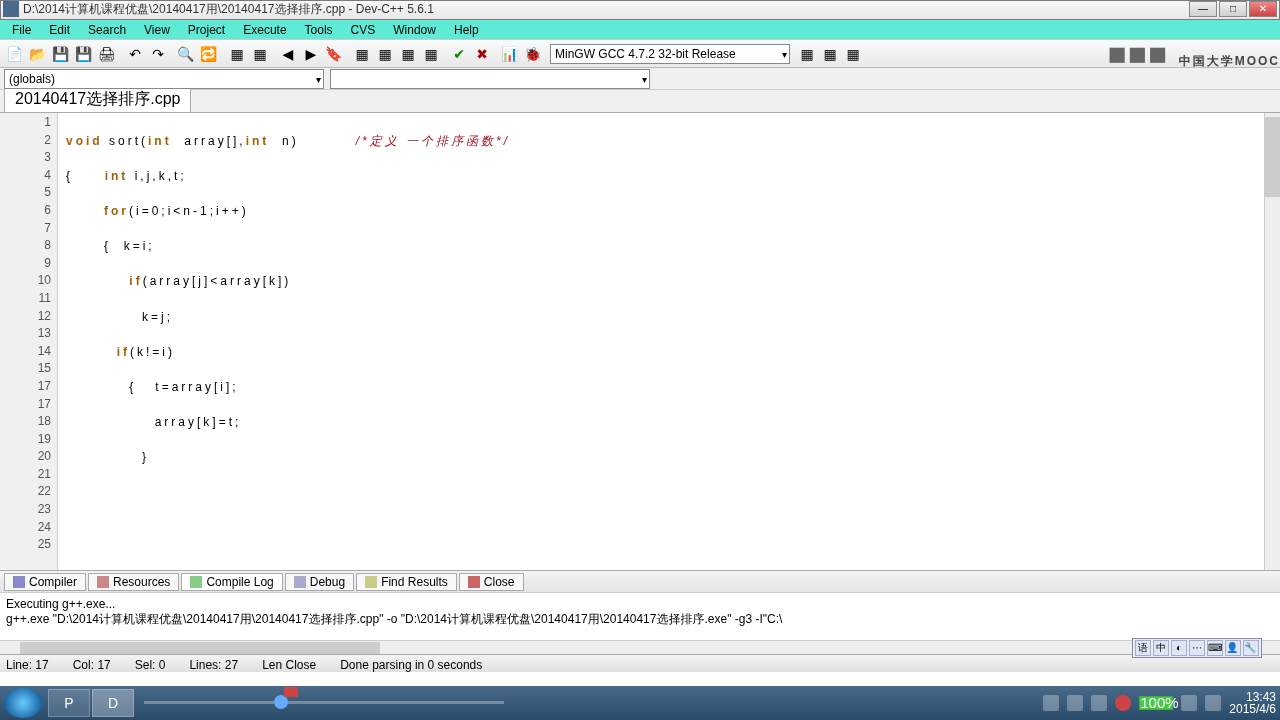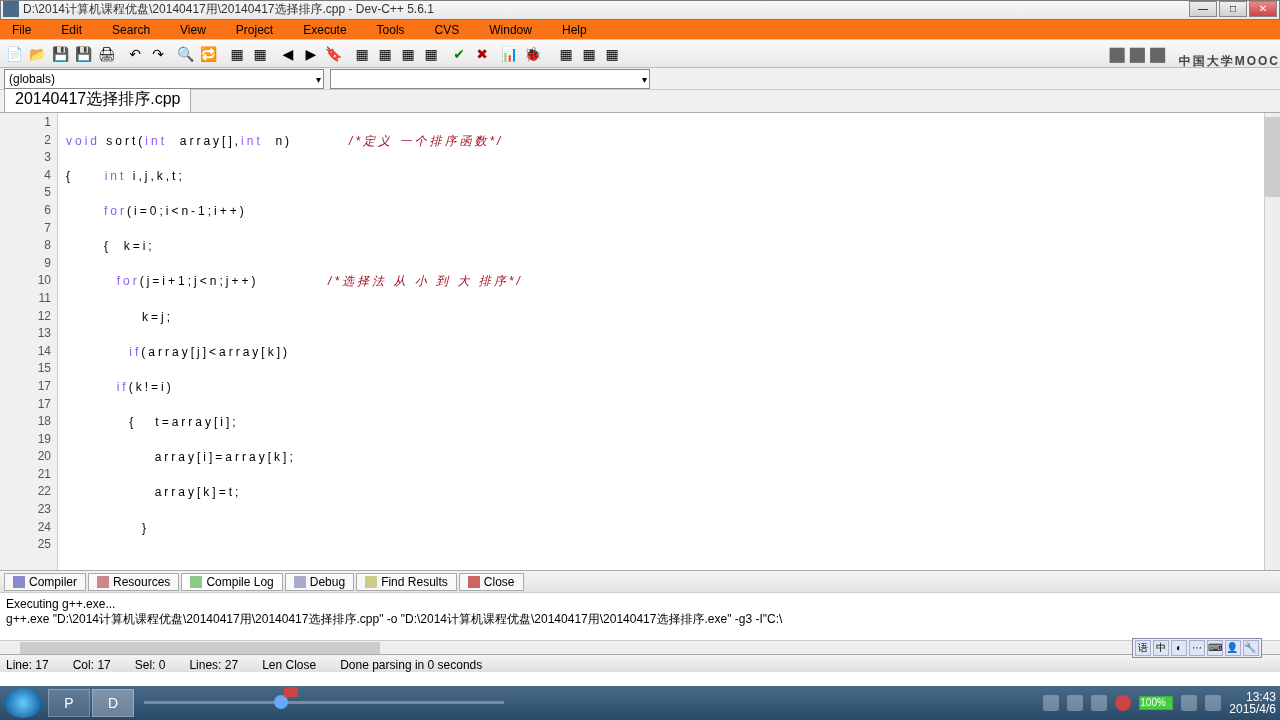--- a/index.html
+++ b/index.html
@@ -3,39 +3,39 @@
 <meta charset="utf-8">
 <style>
 *{margin:0;padding:0;box-sizing:border-box;font-family:"Microsoft YaHei",Tahoma,sans-serif;font-size:12px}
 body{width:1280px;height:720px;overflow:hidden;background:#fff;position:relative}
 .titlebar{height:20px;background:linear-gradient(#f8f8f8,#e8e8e8);border:1px solid #7a7a7a;display:flex;align-items:flex-start;padding:0 2px}
 .titlebar .icon{width:16px;height:16px;background:#4a6a8a;margin-right:4px}
 .titlebar .title{flex:1;color:#333}
 .winbtns{display:flex;gap:2px}
 .winbtn{width:28px;height:16px;border:1px solid #888;background:linear-gradient(#f0f0f0,#d0d0d0);text-align:center;line-height:13px;font-size:10px}
 .winbtn.close{background:linear-gradient(#e88,#c44);color:#fff}
-.menubar{height:20px;background:#f97316;display:flex;align-items:center;padding:0 4px;gap:14px;border-bottom:1px solid #ccc}
+.menubar{height:20px;background:#5eead4;display:flex;align-items:center;padding:0 4px;gap:2px;border-bottom:1px solid #ccc}
 .menubar span{padding:2px 8px;cursor:default}
 .toolbar{height:28px;background:linear-gradient(#fafafa,#e8e8e8);border-bottom:1px solid #bbb;display:flex;align-items:center;padding:0 4px;gap:1px;position:relative}
 .tbtn{width:22px;height:22px;border:1px solid transparent;display:flex;align-items:center;justify-content:center;font-size:14px}
 .sep{width:4px}
 .combo{height:20px;border:1px solid #888;background:#fff;padding:0 16px 0 4px;position:relative;min-width:100px;line-height:18px}
 .combo::after{content:"▾";position:absolute;right:2px;top:1px;font-size:10px}
 .mooc{position:absolute;right:0;top:40px;font-size:28px;color:#444;font-weight:bold;letter-spacing:2px;z-index:5;pointer-events:none}
 .mooc .cubes{display:inline-block;font-size:22px;color:#666;transform:translateY(-4px)}
 .combobar{height:22px;background:#f0f0f0;border-bottom:1px solid #ccc;display:flex;align-items:center;padding:2px 4px;gap:6px}
 .combobar .combo{width:320px}
 .tabstrip{height:22px;background:#f0f0f0;display:flex;align-items:flex-end;padding:0 4px}
 .tab{background:#fff;border:1px solid #aaa;border-bottom:none;padding:2px 10px;font-size:16px}
 .editor{height:458px;display:flex;background:#fff;border-top:1px solid #aaa;position:relative}
 .gutter{width:58px;background:#f0f0f0;border-right:1px solid #ccc;text-align:right;font-family:Consolas,monospace;font-size:15px;color:#555;padding-top:2px}
 .gutter div{height:17.6px;padding-right:6px;position:relative}
 .code{flex:1;font-family:Consolas,"Courier New",monospace;font-size:15px;padding:2px 0 0 8px;white-space:pre;letter-spacing:3px;line-height:17.6px;overflow:hidden}
 .code .line{height:17.6px}
-.kw{font-weight:normal;color:#8b5cf6}
+.kw{font-weight:bold;color:#a16207}
 .cm{color:#a01020;font-style:italic}
 .vscroll{width:16px;background:#eee;border-left:1px solid #ccc}
 .vscroll .thumb{background:#ccc;height:80px;margin-top:4px}
 .bottomtabs{height:22px;background:linear-gradient(#f4f4f4,#e4e4e4);border-top:1px solid #aaa;display:flex;align-items:center;padding:0 4px;gap:2px}
 .btab{border:1px solid #aaa;background:#f8f8f8;padding:1px 8px;display:flex;align-items:center;gap:4px;font-size:12px}
 .btab.active{background:#fff}
 .bicon{width:12px;height:12px;display:inline-block}
 .logarea{height:62px;display:flex;border-top:1px solid #ccc;background:#fff}
 .logleft{width:210px;border-right:1px solid #ccc;padding:6px;font-size:12px}
 .logleft div{margin-bottom:6px}
@@ -44,21 +44,21 @@
 .hscroll .thumb{position:absolute;left:20px;width:360px;height:12px;top:1px;background:#ccc}
 .ime{position:absolute;right:18px;bottom:62px;background:#e8eef6;border:1px solid #88a;padding:1px 2px;display:flex;gap:2px;z-index:4}
 .ime span{width:16px;height:16px;background:#dde6f2;border:1px solid #aac;text-align:center;line-height:14px;font-size:10px}
 .statusbar{height:18px;background:linear-gradient(#f4f4f4,#e0e0e0);border-top:1px solid #aaa;display:flex;align-items:flex-end;padding:0 6px;font-size:11px}
 .statusbar .cell{margin-right:24px}
 .taskbar{position:absolute;bottom:0;left:0;right:0;height:34px;background:linear-gradient(#4a6a8a,#2a4a6a);display:flex;align-items:center;padding:0 4px}
 .start{width:38px;height:30px;background:radial-gradient(circle,#6cf,#048);border-radius:50%;margin-right:6px}
 .tbitem{width:42px;height:28px;background:rgba(255,255,255,.15);border:1px solid rgba(255,255,255,.25);margin-right:2px;display:flex;align-items:center;justify-content:center;color:#fff;font-size:14px}
 .tray{margin-left:auto;display:flex;align-items:center;gap:8px;color:#fff;font-size:11px}
 .tray .ico{width:16px;height:16px;background:rgba(255,255,255,.3);border-radius:2px}
-.battery{width:34px;height:14px;border:1px solid #4a4;background:#4c4;color:#fff;font-size:10px;text-align:left;line-height:12px}
+.battery{width:34px;height:14px;border:1px solid #4a4;background:#4c4;color:#fff;font-size:15px;text-align:right;line-height:12px}
 .clock{text-align:right;line-height:12px}
 </style>
 </head>
 <body>
 
 <div class="titlebar">
   <div class="icon"></div>
   <div class="title">D:\2014计算机课程优盘\20140417用\20140417选择排序.cpp - Dev-C++ 5.6.1</div>
   <div class="winbtns">
     <div class="winbtn">—</div>
@@ -104,20 +104,21 @@
   <div class="tbtn">▦</div>
   <div class="tbtn">▦</div>
   <div class="tbtn">▦</div>
   <div class="sep"></div>
   <div class="tbtn" style="color:#080">✔</div>
   <div class="tbtn" style="color:#a00">✖</div>
   <div class="sep"></div>
   <div class="tbtn">📊</div>
   <div class="tbtn">🐞</div>
   <div class="sep"></div>
+  <div class="combo" style="width:240px">MinGW GCC 4.7.2 32-bit Release</div>
   <div class="sep"></div>
   <div class="tbtn">▦</div>
   <div class="tbtn">▦</div>
   <div class="tbtn">▦</div>
 </div>
 
 <div class="mooc"><span class="cubes">◼◼◼</span> <span>中国大学MOOC</span></div>
 
 <div class="combobar">
   <div class="combo">(globals)</div>
@@ -154,26 +155,24 @@
     <div>22</div>
       <div>23</div>
       <div>24</div>
       <div>25</div>
   </div>
   <div class="code">
 <div class="line"><span class="kw">void</span><span> sort(</span><span class="kw">int</span><span>  array[],</span><span class="kw">int</span><span>  n)</span>         <span class="cm">/*定义 一个排序函数*/</span></div>
 <div class="line"><span>{</span>     <span class="kw">int</span><span> i,j,k,t;</span></div>
 <div class="line">      <span class="kw">for</span><span>(i=0;i&lt;n-1;i++)</span></div>
 <div class="line">      <span>{  k=i;</span></div>
-<div class="line">        <span class="kw">for</span><span>(j=i+1;j&lt;n;j++)</span>           <span class="cm">/*选择法 从 小 到 大 排序*/</span></div>
+<div class="line">          <span class="kw">if</span><span>(array[j]&lt;array[k])</span></div>
 <div class="line">            <span>k=j;</span></div>
-<div class="line">          <span class="kw">if</span><span>(array[j]&lt;array[k])</span></div>
 <div class="line">        <span class="kw">if</span><span>(k!=i)</span></div>
 <div class="line">          <span>{   t=array[i];</span></div>
-<div class="line">              <span>array[i]=array[k];</span></div>
 <div class="line">              <span>array[k]=t;</span></div>
 <div class="line">            <span>}</span></div>
 
 
 
 
 
 
 
 

